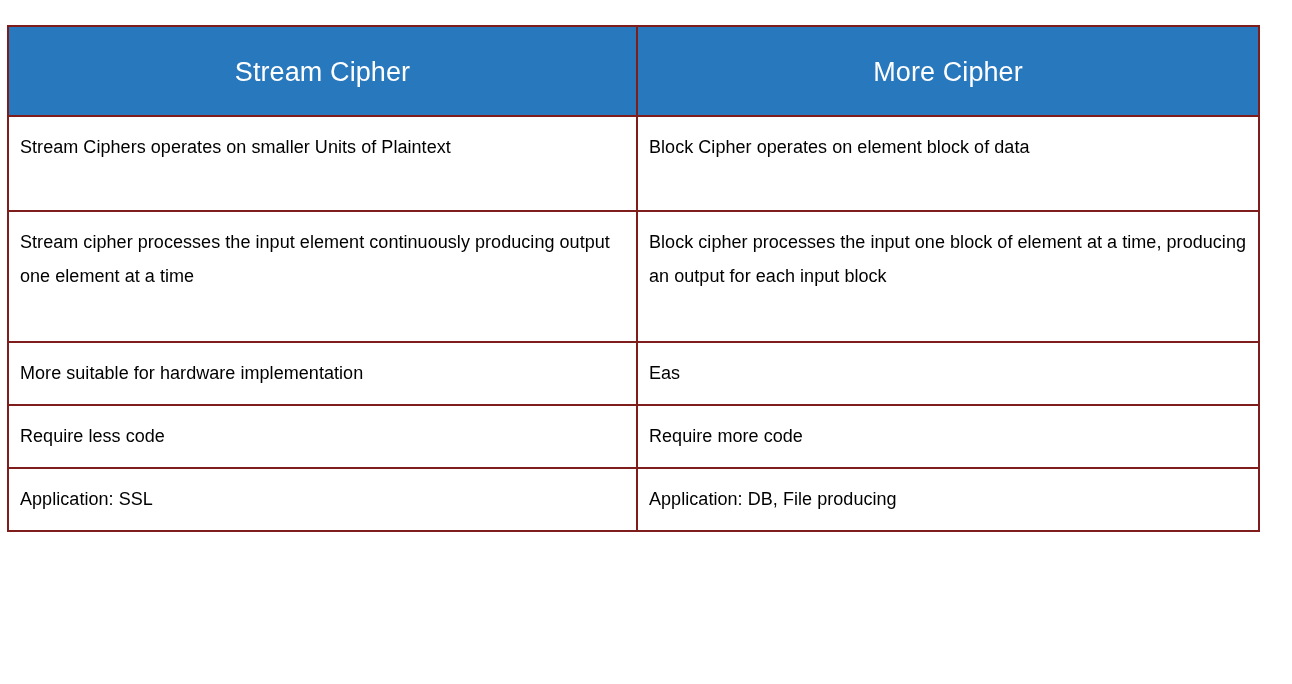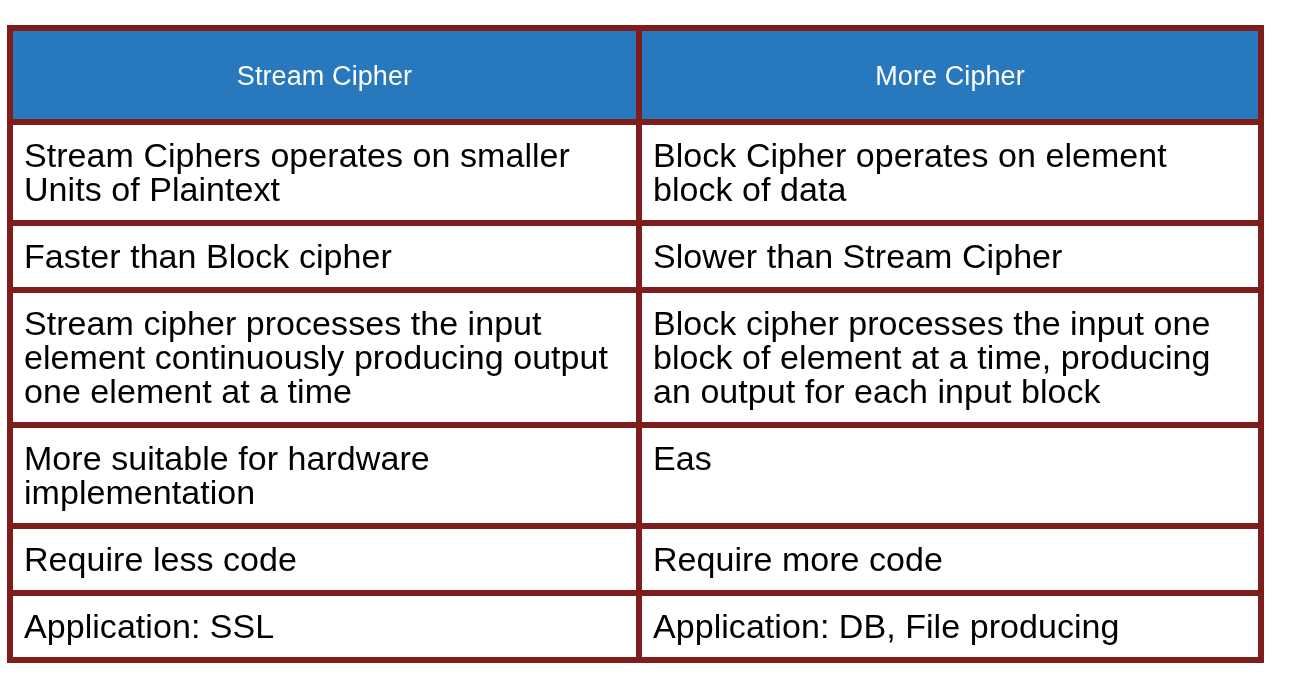--- a/index.html
+++ b/index.html
@@ -29,41 +29,41 @@
     border-collapse: collapse;
     table-layout: fixed;
     background: #ffffff;
   }
 
   .comparison-table col.col-left  { width: 629px; }
   .comparison-table col.col-right { width: 622px; }
 
   .comparison-table th,
   .comparison-table td {
-    border: 6px solid #7f1d1d;
+    border: 2px solid #7f1d1d;
     vertical-align: top;
     background: #ffffff;
   }
 
   .comparison-table th {
     background: #2878BE;
     color: #ffffff;
     text-align: center;
     font-weight: normal;
     font-size: 27px;
     line-height: 32px;
     height: 62px;
     padding: 14px 10px 12px 10px;
     vertical-align: middle;
     letter-spacing: 0.1px;
   }
 
   .comparison-table td {
     color: #000000;
-    font-size: 34px;
+    font-size: 18px;
     line-height: 34px;
     padding: 13px 3px 14px 11px;
     text-align: left;
     letter-spacing: 0.05px;
   }
 
   .cell-text {
     display: block;
     white-space: pre-line;
   }
@@ -93,28 +93,20 @@
 
       <tr class="row-h2">
         <td>
           <span class="cell-text">Stream Ciphers operates on smaller Units of Plaintext</span>
         </td>
         <td>
           <span class="cell-text">Block Cipher operates on element block of data</span>
         </td>
       </tr>
 
-      <tr class="row-h1">
-        <td>
-          <span class="cell-text">Faster than Block cipher</span>
-        </td>
-        <td>
-          <span class="cell-text">Slower than Stream Cipher</span>
-        </td>
-      </tr>
 
       <tr class="row-h3">
         <td>
           <span class="cell-text">Stream cipher processes the input element continuously producing output one element at a time</span>
         </td>
         <td>
           <span class="cell-text">Block cipher processes the input one block of element at a time, producing an output for each input block</span>
         </td>
       </tr>
 

